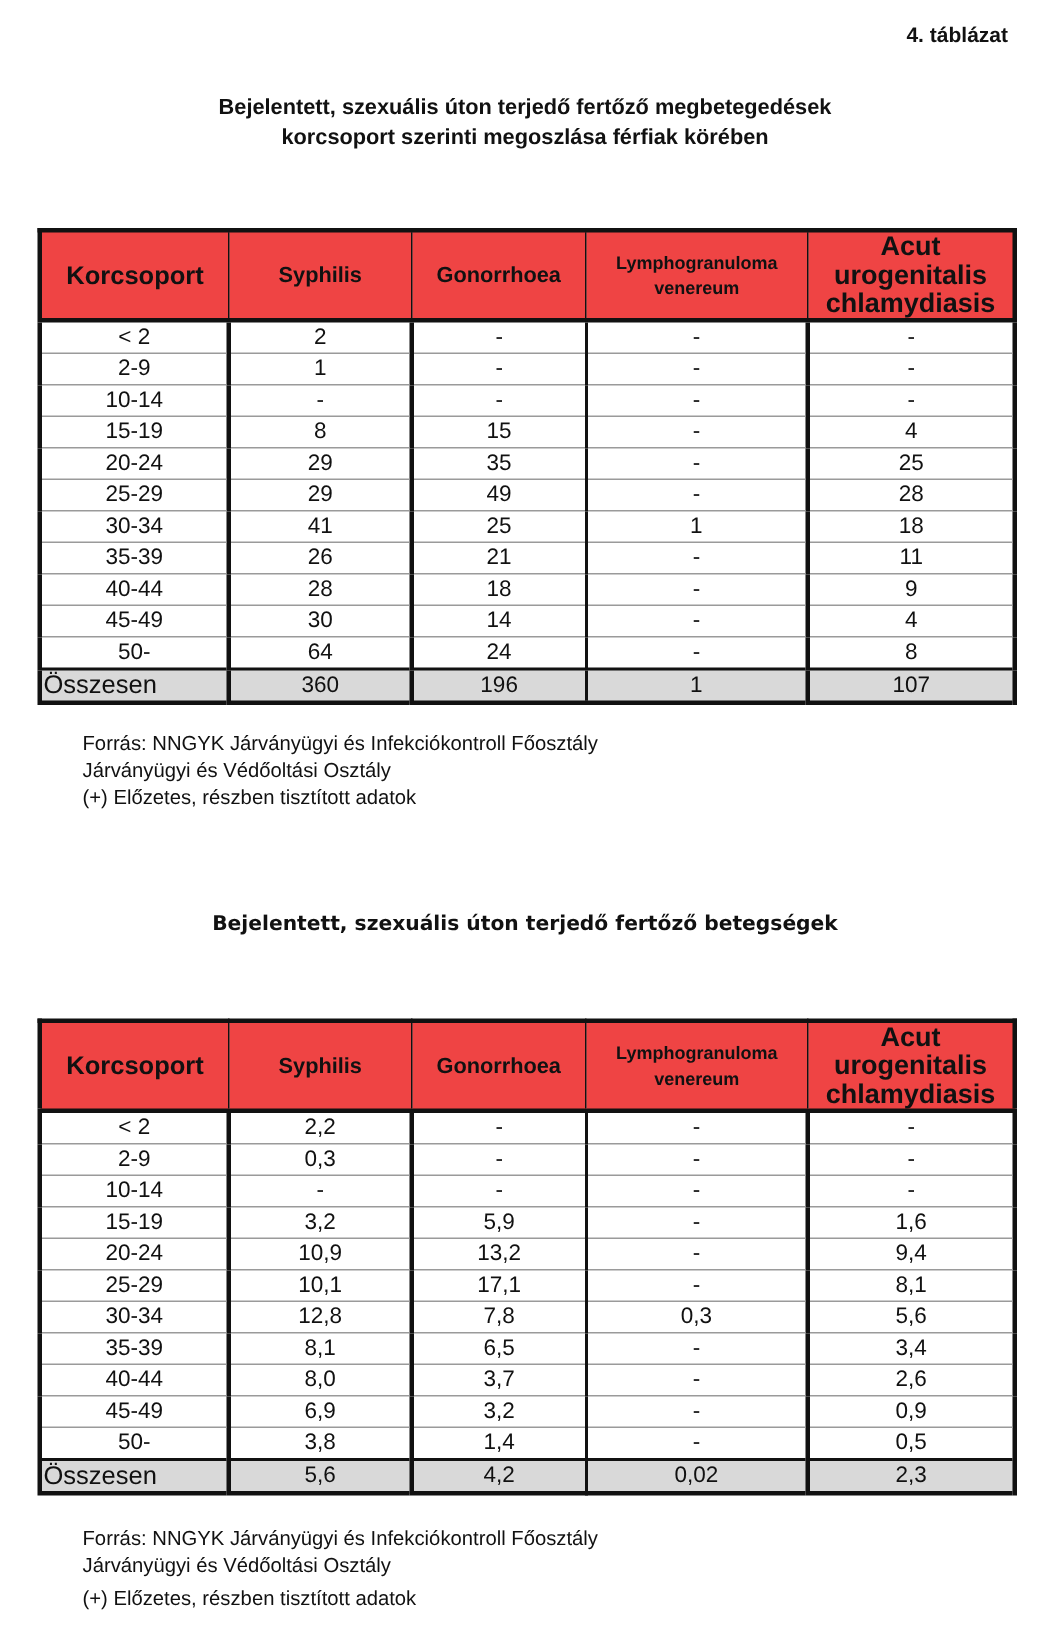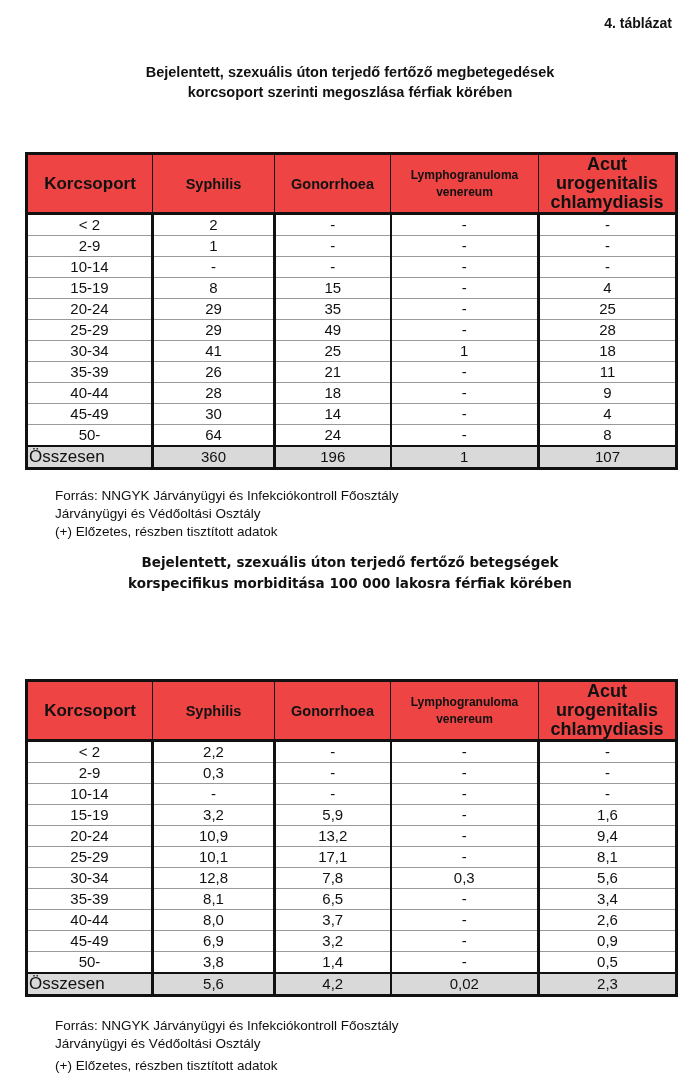--- a/index.html
+++ b/index.html
@@ -1,20 +1,20 @@
 <!DOCTYPE html>
 <html><head>
 <meta charset="utf-8">
 <style>
   html, body { margin: 0; padding: 0; background: #ffffff; }
   body { width: 700px; height: 1085px; position: relative; overflow: hidden; font-family: "Liberation Sans", sans-serif; color: #111; }
   .table-label { position: absolute; top: 15px; right: 28px; font-weight: bold; font-size: 14px; text-align: center; }
   .title { position: absolute; left: 0; width: 700px; text-align: center; font-weight: bold; font-size: 14.5px; line-height: 20px; }
   .title1 { top: 62px; }
-  .title2 { top: 552px; font-family: "DejaVu Sans", sans-serif; font-size: 13.5px; line-height: 21px; }
+  .title2 { top: 606px; font-family: "DejaVu Sans", sans-serif; font-size: 13.5px; line-height: 21px; }
   .title sup { font-size: 9px; vertical-align: 6px; }
   table.data { position: absolute; left: 25px; width: 650px; border-collapse: collapse; border: 3px solid #111; table-layout: fixed; }
   table.t1 { top: 152px; }
   table.t2 { top: 679px; }
   table.data th { background: #ef4444; font-weight: bold; height: 55px; padding: 0; border: 1px solid #111; border-bottom: 3px solid #111; vertical-align: middle; text-align: center; }
   table.data th.c0 { font-size: 17px; }
   table.data th.c1, table.data th.c2 { font-size: 14.5px; }
   table.data th.c3 { font-size: 12px; font-weight: bold; line-height: 17px; }
   table.data th.c4 { font-size: 18px; line-height: 19px; }
   table.data td { height: 20px; padding: 0; font-size: 15px; text-align: center; border-left: 3px solid #111; border-right: 3px solid #111; border-bottom: 1px solid #9a9a9a; line-height: 20px; }
@@ -144,21 +144,20 @@
 </table>
 
 <div class="notes notes1">
   <div>Forrás: NNGYK Járványügyi és Infekciókontroll Főosztály</div>
   <div>Járványügyi és Védőoltási Osztály</div>
   <div>(+) Előzetes, részben tisztított adatok</div>
 </div>
 
 <div class="title title2">
   <div>Bejelentett, szexuális úton terjedő fertőző betegségek</div>
-  <div>korspecifikus morbiditása 100 000 lakosra férfiak körében</div>
 </div>
 
 <table class="data t2">
   <colgroup>
       <col class="w0">
       <col class="w1">
       <col class="w2">
       <col class="w3">
       <col class="w4">
     </colgroup>

